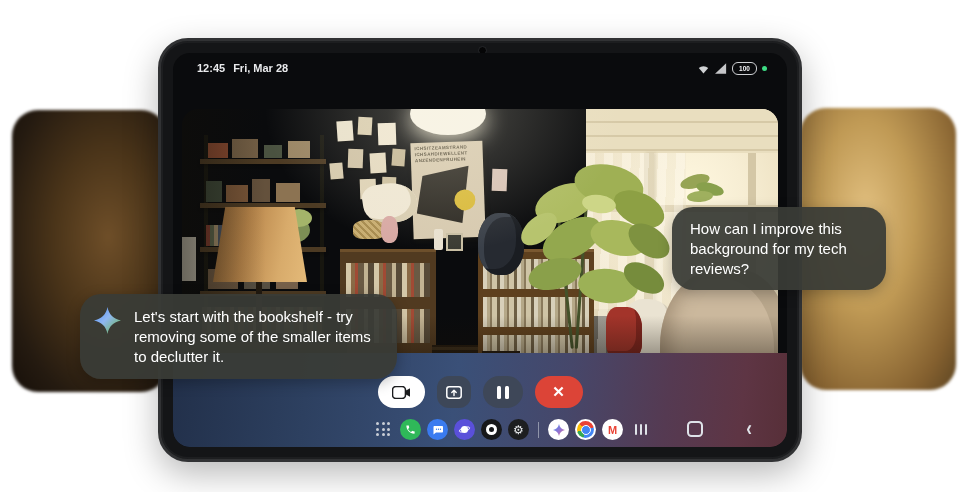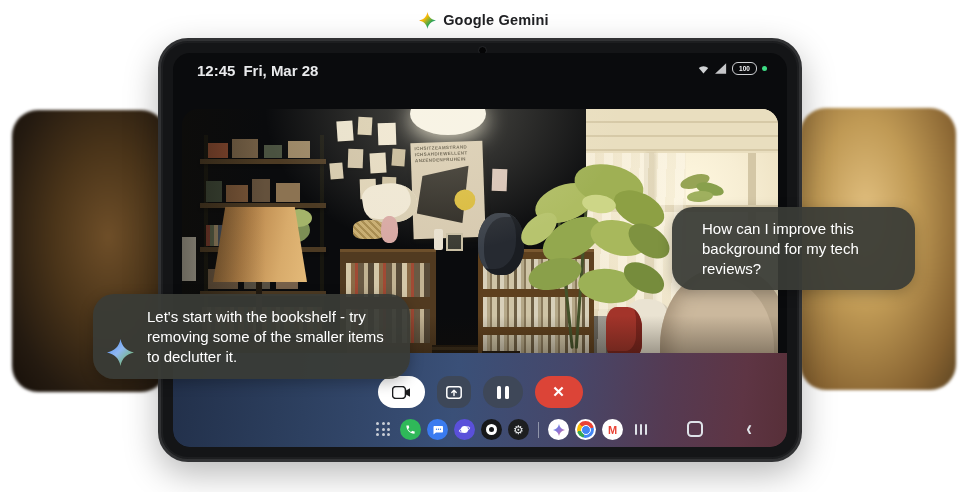--- a/index.html
+++ b/index.html
@@ -18,21 +18,21 @@
     background:radial-gradient(ellipse at 42% 38%,#e2c080 0%,#c09a55 38%,#84602f 80%,#5d4522 100%);}
 
   
   .tablet{left:158px;top:38px;width:644px;height:424px;background:#141517;border:3px solid #313234;
     border-radius:30px;box-shadow:0 12px 34px rgba(0,0,0,.28),inset 0 0 0 2px #1d1e20;box-sizing:border-box;}
   .front-cam{left:317px;top:5px;width:7px;height:7px;border-radius:50%;background:#050506;border:1px solid #26272a;}
   .screen{left:12px;top:12px;width:614px;height:394px;background:#0a0b0d;border-radius:17px;overflow:hidden;}
 
   
   .statusbar{left:0;top:0;width:100%;height:30px;}
-  .status-left{left:24px;top:9px;display:flex;gap:8px;align-items:center;color:#e9eaec;font-size:15px;font-weight:700;}
+  .status-left{left:24px;top:9px;display:flex;gap:8px;align-items:center;color:#e9eaec;font-size:11px;font-weight:700;}
   .status-right{right:20px;top:9px;display:flex;gap:5px;align-items:center;}
   .battery-pill{min-width:19px;height:11px;border:1px solid #cfd1d4;border-radius:6px;display:flex;align-items:center;justify-content:center;
     color:#f0f1f3;font-size:6.5px;font-weight:700;padding:0 2px;}
   .green-dot{width:5px;height:5px;border-radius:50%;background:#3ddc84;}
 
   
   .appbar{left:0;top:32px;width:100%;height:20px;display:flex;align-items:center;justify-content:center;gap:6px;}
   .appbar-title{color:#f2f3f4;font-size:11px;font-weight:400;letter-spacing:.2px;}
   .eq{display:flex;align-items:center;gap:1.5px;height:10px;}
   .eq i{display:block;width:2px;border-radius:1px;background:#fff;}
@@ -129,43 +129,29 @@
   .nav{right:28px;top:2px;display:flex;align-items:center;gap:34px;}
   .navbtn{display:flex;align-items:center;justify-content:center;width:20px;height:20px;cursor:pointer;}
   .recents{display:flex;gap:2.5px;}
   .recents i{display:block;width:2.5px;height:11px;background:#dfe3e9;border-radius:1px;}
   .homebtn{width:12px;height:12px;border:2px solid #dfe3e9;border-radius:4.5px;}
   .backbtn{color:#dfe3e9;font-size:17px;font-weight:700;line-height:1;transform:scaleY(1.25);}
 
   
   .bubble{background:rgba(57,59,54,.94);border-radius:21px;color:#fff;font-size:15px;line-height:1.32;
     box-shadow:0 4px 14px rgba(0,0,0,.25);z-index:30;}
-  .bubble-user{left:672px;top:207px;width:243px;padding:12px 30px;box-sizing:border-box;}
-  .bubble-gemini{left:93px;top:294px;width:317px;padding:13px 16px 13px 14px;box-sizing:border-box;display:flex;gap:13px;align-items:flex-end;}
+  .bubble-user{left:672px;top:207px;width:214px;padding:12px 18px;box-sizing:border-box;}
+  .bubble-gemini{left:80px;top:294px;width:317px;padding:13px 16px 13px 14px;box-sizing:border-box;display:flex;gap:13px;align-items:flex-start;}
   .spark-wrap{flex:0 0 27px;display:flex;align-items:center;justify-content:center;}
 </style>
 </head>
 <body>
 
 <div class="stage">
 
-  <div class="abs logo">
-    <svg width="17" height="17" viewBox="0 0 24 24">
-      <defs>
-          <linearGradient id="gl" x1="0" y1="0" x2="1" y2="1">
-        <stop offset="0" stop-color="#ea4335"></stop>
-            <stop offset=".35" stop-color="#fbbc05"></stop>
-        <stop offset=".65" stop-color="#34a853"></stop>
-            <stop offset="1" stop-color="#4285f4"></stop>
-      </linearGradient>
-        </defs>
-      <path d="M12 0 C13.2 6.6 17.4 10.8 24 12 C17.4 13.2 13.2 17.4 12 24 C10.8 17.4 6.6 13.2 0 12 C6.6 10.8 10.8 6.6 12 0 Z" fill="url(#gl)"></path>
-    </svg>
-    <span class="logo-text">Google Gemini</span>
-  </div>
 
   <div class="abs panel panel-left"></div>
   <div class="abs panel panel-right"></div>
 
   <div class="abs tablet">
     <div class="abs front-cam"></div>
 
     <div class="abs screen">
 
       <div class="abs statusbar">

